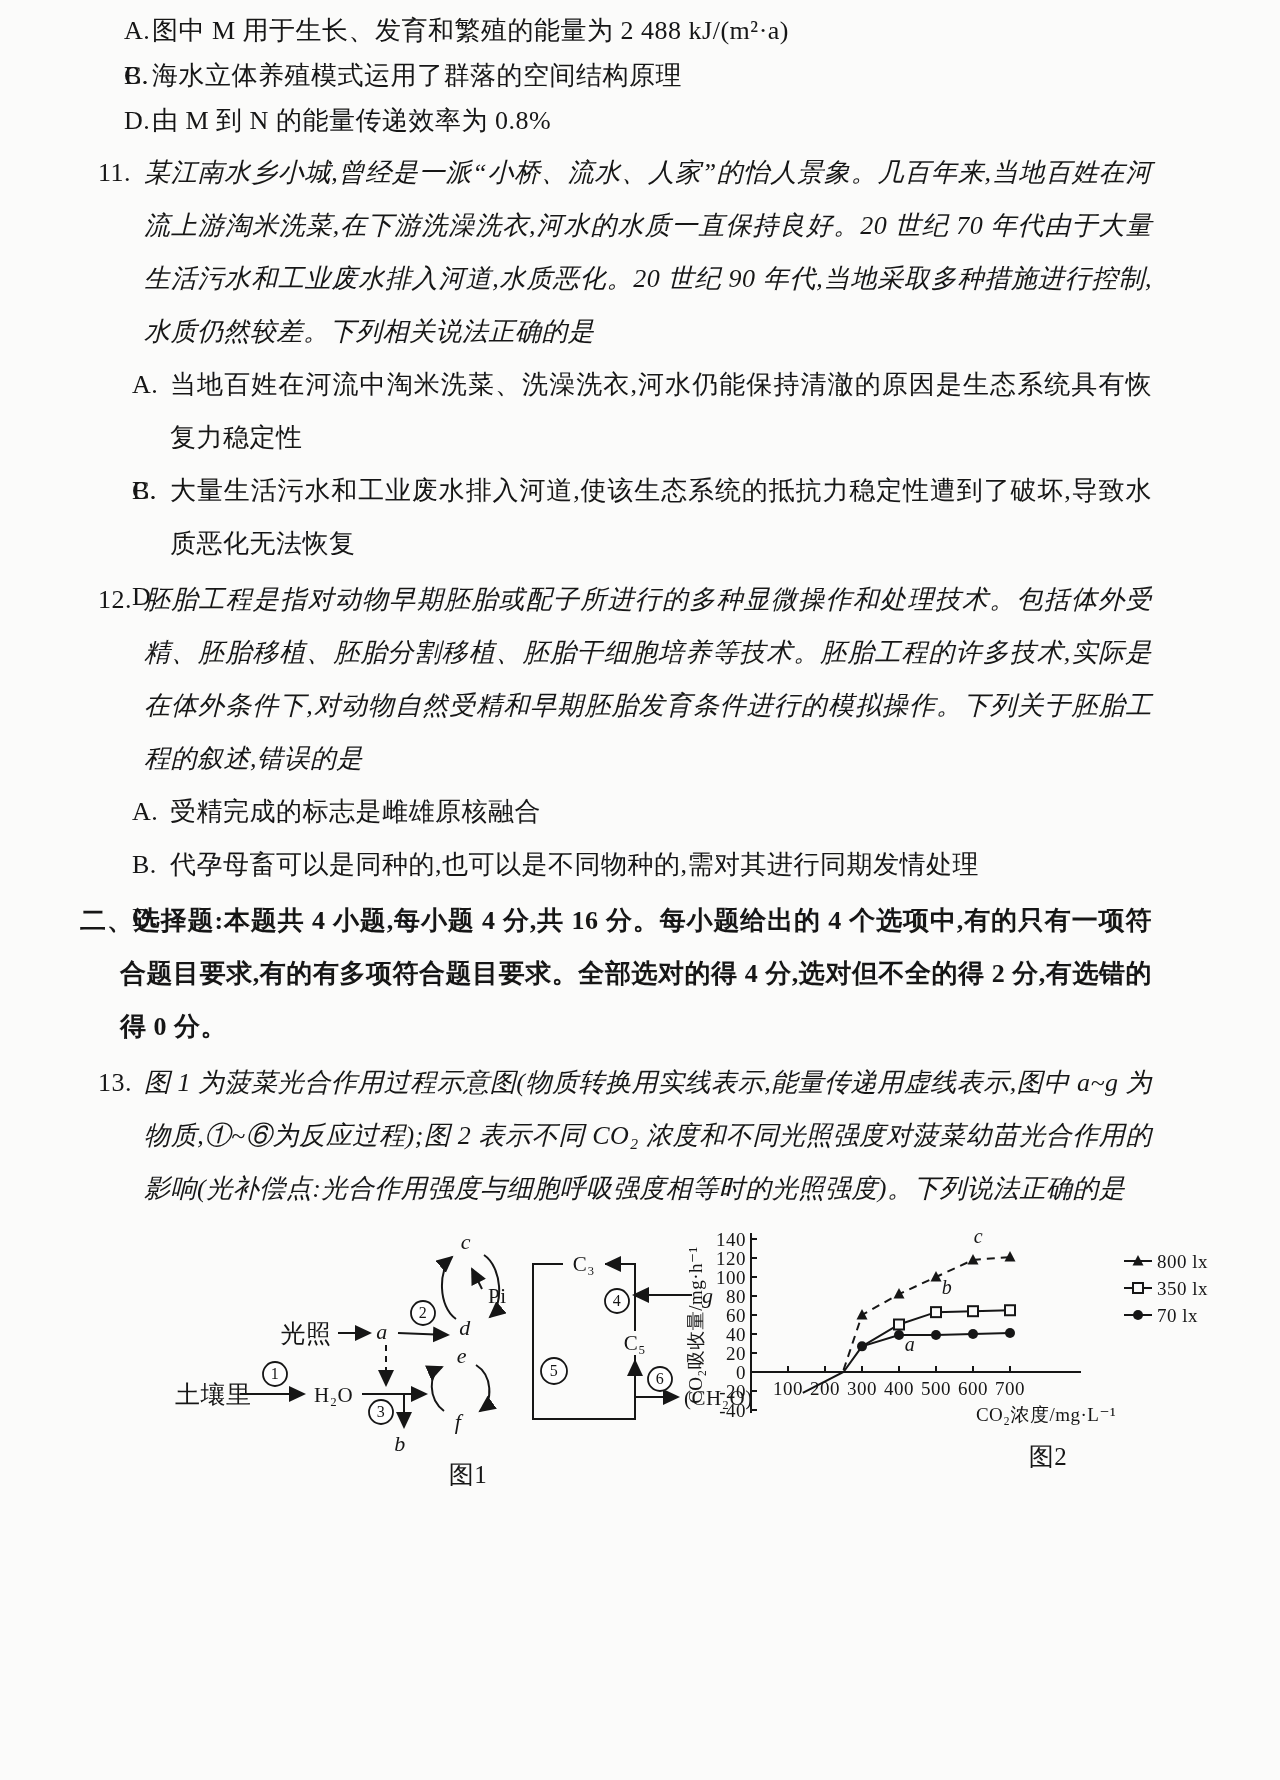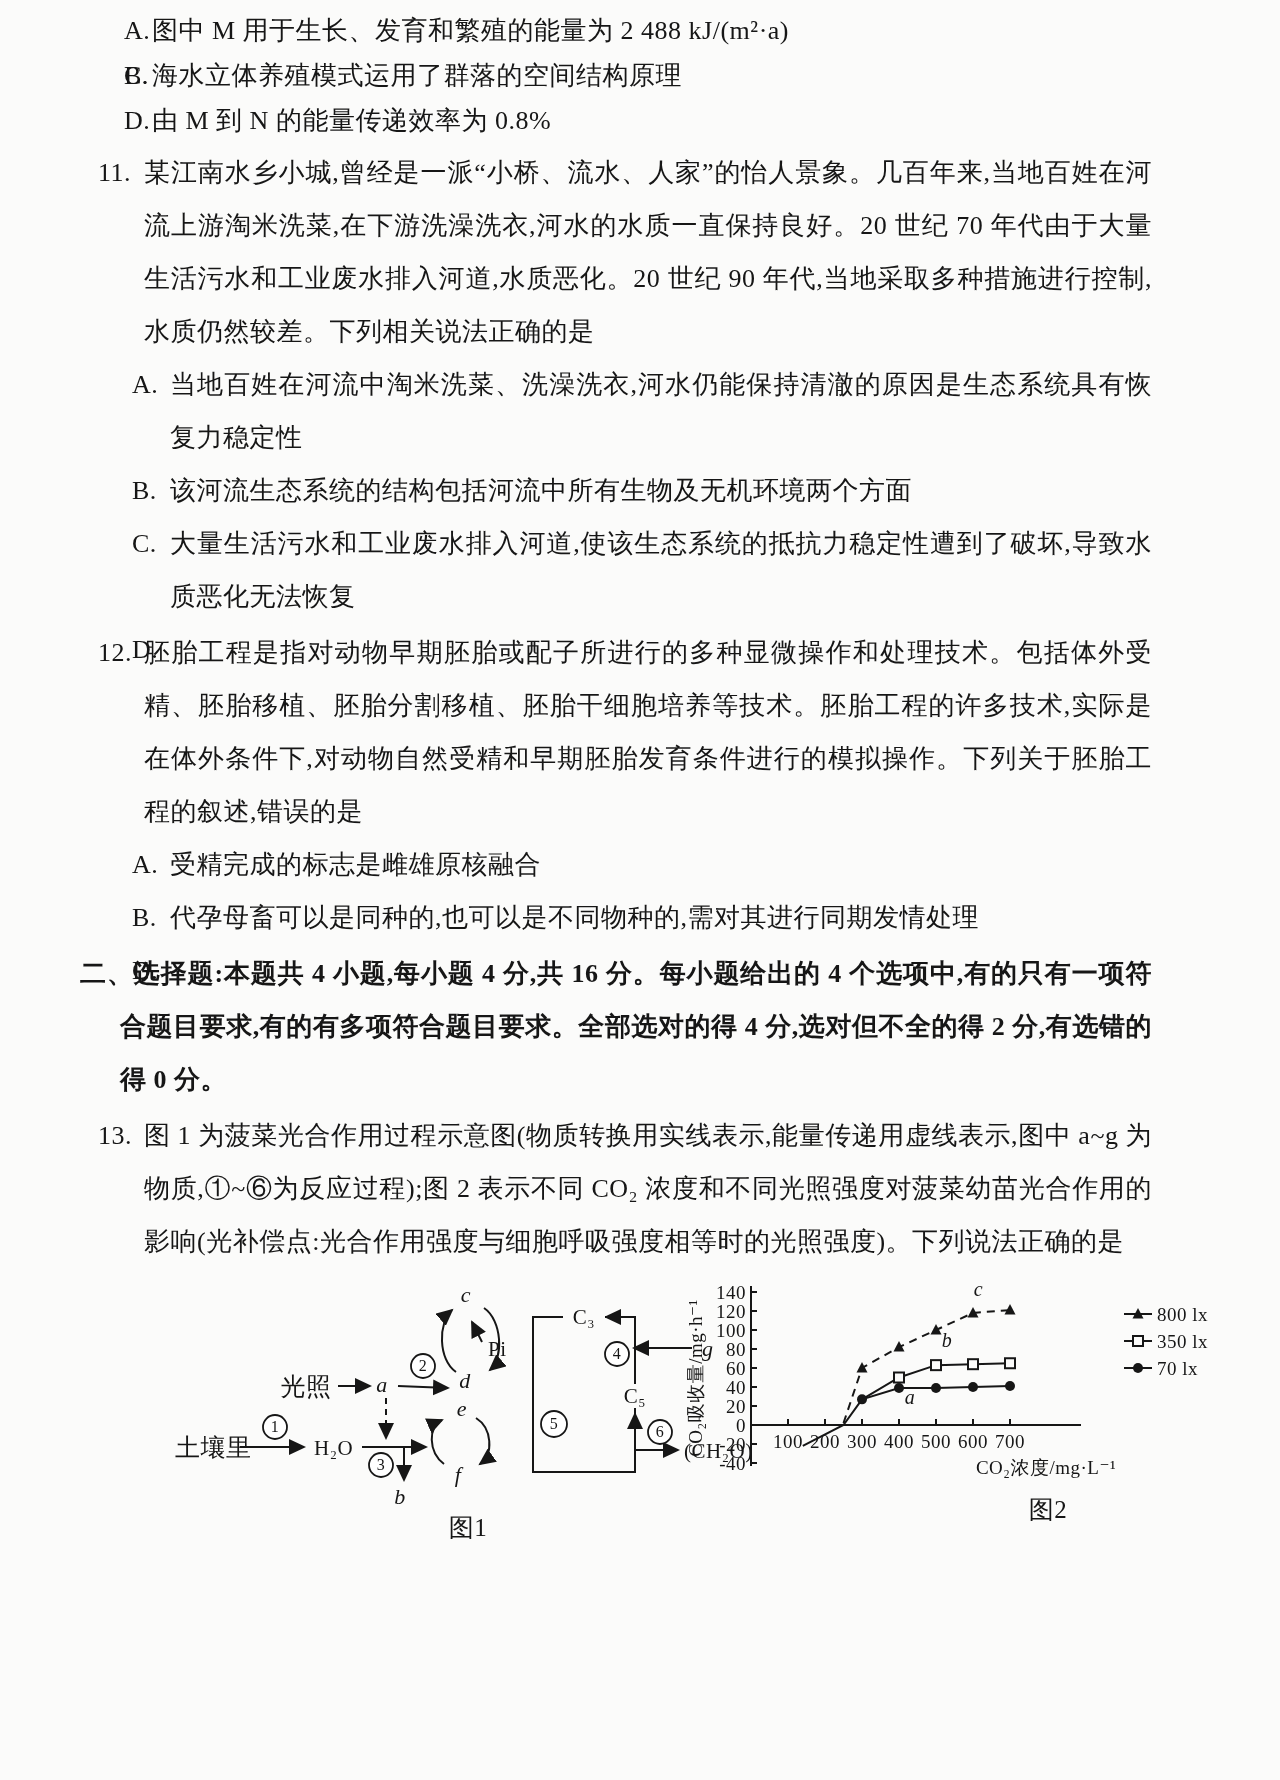--- a/index.html
+++ b/index.html
@@ -15,21 +15,21 @@
     letter-spacing:0.5px;
     overflow:hidden;
   }
   p{margin:0;}
   .top-opts .opt{line-height:45px;}
   .opt{position:relative;line-height:53px;text-align:justify;}
   .top-opts .opt{padding-left:64px;}
   .top-opts .opt .letter{position:absolute;left:36px;}
   .q{position:relative;padding-left:44px;margin-top:3px;margin-left:12px;}
   .qnum{position:absolute;left:-2px;top:0;line-height:53px;}
-  .stem{line-height:53px;text-align:justify;}
+  .stem{line-height:53px;text-align:justify;font-style:italic;}
   .q .opt{padding-left:26px;}
   .q .opt .letter{position:absolute;left:-12px;}
   .sec{font-weight:700;line-height:53px;text-align:justify;
        padding-left:40px;text-indent:-40px;margin-left:-8px;margin-top:3px;}
   .figs{position:relative;height:292px;margin-top:6px;margin-left:-88px;}
   .figs svg{position:absolute;top:0;}
   #fig1{left:120px;}
   #fig2{left:676px;}
   
   .ln{stroke:#161616;stroke-width:2;fill:none;}
@@ -53,21 +53,21 @@
     <p class="opt"><span class="letter">A.</span><span>图中 M 用于生长、发育和繁殖的能量为 2 488 kJ/(m²·a)</span></p>
     <p class="opt"><span class="letter">B.</span></p>
     <p class="opt"><span class="letter">C.</span><span>海水立体养殖模式运用了群落的空间结构原理</span></p>
     <p class="opt"><span class="letter">D.</span><span>由 M 到 N 的能量传递效率为 0.8%</span></p>
   </div>
 
   <div class="q">
     <span class="qnum">11.</span>
     <p class="stem">某江南水乡小城,曾经是一派“小桥、流水、人家”的怡人景象。几百年来,当地百姓在河流上游淘米洗菜,在下游洗澡洗衣,河水的水质一直保持良好。20 世纪 70 年代由于大量生活污水和工业废水排入河道,水质恶化。20 世纪 90 年代,当地采取多种措施进行控制,水质仍然较差。下列相关说法正确的是</p>
     <p class="opt"><span class="letter">A.</span><span>当地百姓在河流中淘米洗菜、洗澡洗衣,河水仍能保持清澈的原因是生态系统具有恢复力稳定性</span></p>
-    <p class="opt"><span class="letter">B.</span><span>该河流生态系统的结构包括河流中所有生物及无机环境两个方面</span></p>
+    <p class="opt"><span class="letter">B.</span></p>
     <p class="opt"><span class="letter">C.</span><span>大量生活污水和工业废水排入河道,使该生态系统的抵抗力稳定性遭到了破坏,导致水质恶化无法恢复</span></p>
     <p class="opt"><span class="letter">D.</span></p>
   </div>
 
   <div class="q">
     <span class="qnum">12.</span>
     <p class="stem">胚胎工程是指对动物早期胚胎或配子所进行的多种显微操作和处理技术。包括体外受精、胚胎移植、胚胎分割移植、胚胎干细胞培养等技术。胚胎工程的许多技术,实际是在体外条件下,对动物自然受精和早期胚胎发育条件进行的模拟操作。下列关于胚胎工程的叙述,错误的是</p>
     <p class="opt"><span class="letter">A.</span><span>受精完成的标志是雌雄原核融合</span></p>
     <p class="opt"><span class="letter">B.</span><span>代孕母畜可以是同种的,也可以是不同物种的,需对其进行同期发情处理</span></p>
     <p class="opt"><span class="letter">C.</span></p>

